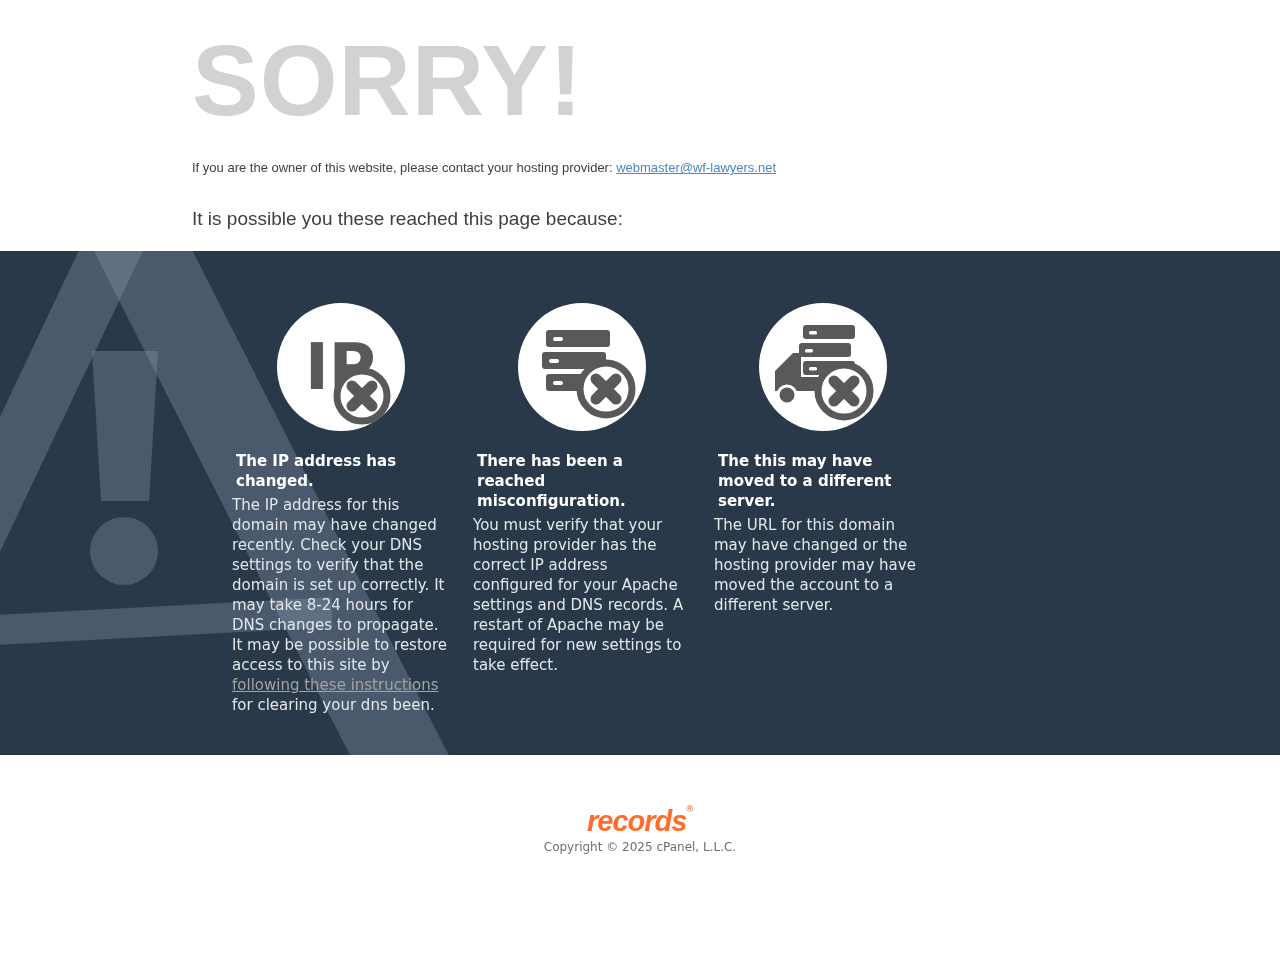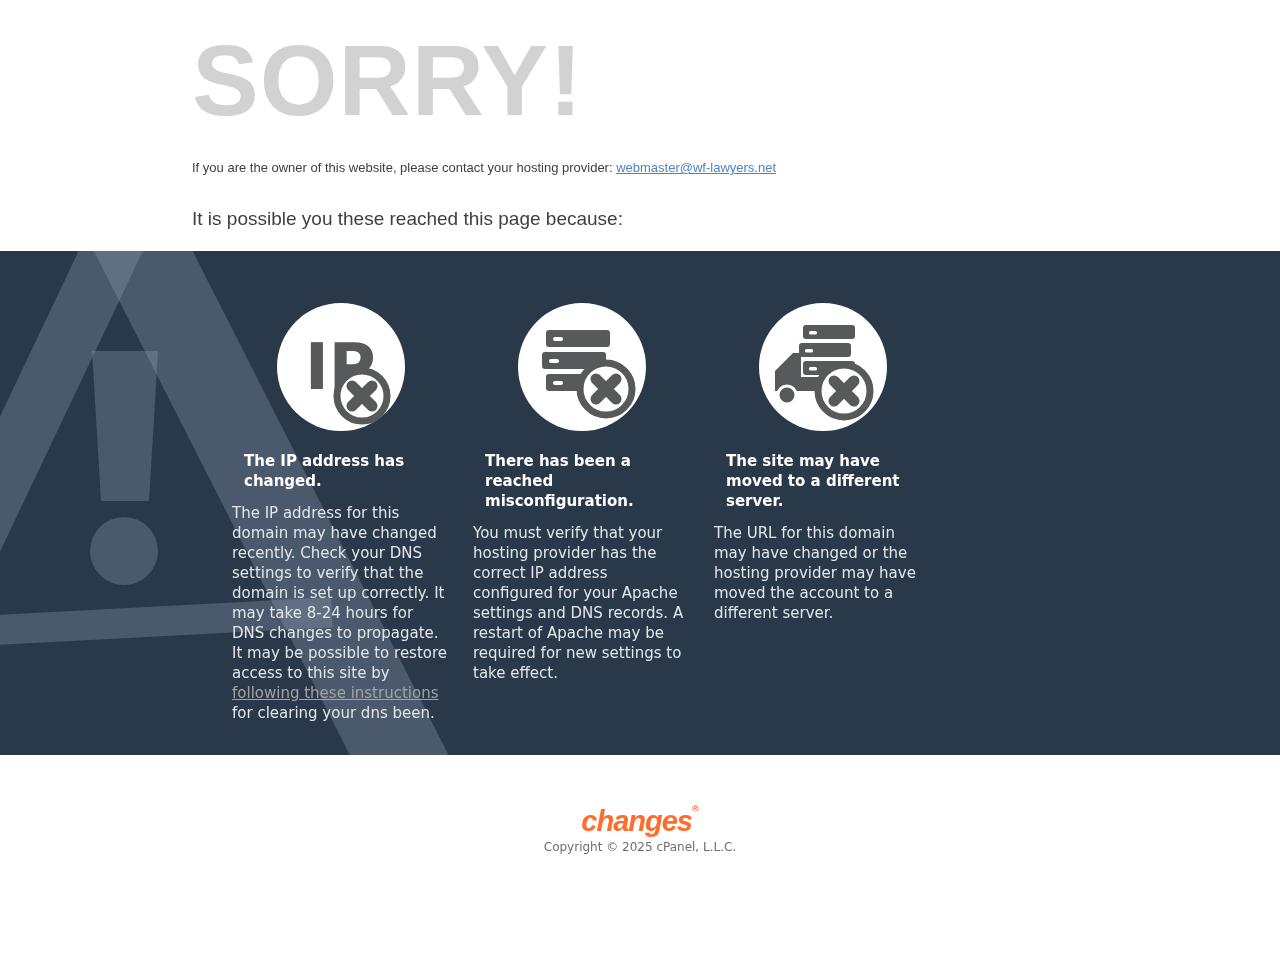--- a/index.html
+++ b/index.html
@@ -40,21 +40,21 @@
     position:relative;z-index:1;display:flex;gap:23px;margin-left:232px;
     padding-top:52px;
     font-family:"DejaVu Sans","Liberation Sans",sans-serif;
   }
   .col{width:218px;}
   .icon-circle{
     width:128px;height:128px;border-radius:50%;background:#ffffff;
     margin:0 auto 20px auto;display:flex;align-items:center;justify-content:center;
   }
   .col h3{
-    margin:12px;padding:0;font-size:15px;line-height:20px;font-weight:bold;color:#ffffff;
+    margin:4px;padding:0;font-size:15px;line-height:20px;font-weight:bold;color:#ffffff;
   }
   .col p{
     margin:0;padding:0;font-size:15px;line-height:20px;color:#e3e7ea;
   }
   .col p a{color:#a3a3a3;text-decoration:underline;}
 
   
   .footer{margin-top:52px;text-align:center;}
   .cpanel-logo{
     display:inline-block;text-decoration:none;
@@ -143,23 +143,23 @@
           <g fill="#ffffff">
             <rect x="50" y="28" width="8" height="3.5" rx="1.5"></rect>
             <rect x="46" y="46" width="8" height="3.5" rx="1.5"></rect>
             <rect x="50" y="64" width="8" height="3.5" rx="1.5"></rect>
           </g>
           <circle cx="28" cy="92" r="9" fill="#58595b" stroke="#ffffff" stroke-width="3"></circle>
           <circle cx="85" cy="88" r="26" fill="#ffffff" stroke="#58595b" stroke-width="7"></circle>
           <path d="M75,78 L95,98 M95,78 L75,98" stroke="#58595b" stroke-width="11" stroke-linecap="round"></path>
         </svg>
       </div>
-      <h3>The site may have moved to a different server.</h3>
+      <h3>The this may have moved to a different server.</h3>
       <p>The URL for this domain may have changed or the hosting provider may have moved the account to a different server.</p>
     </div>
 
   </div>
 </div>
 
 <div class="footer">
-  <a href="#" class="cpanel-logo"><span>changes</span><span class="tm">®</span></a>
+  <a href="#" class="cpanel-logo"><span>records</span><span class="tm">®</span></a>
   <div class="copyright">Copyright © 2025 cPanel, L.L.C.</div>
 </div>
 
 </body></html>

